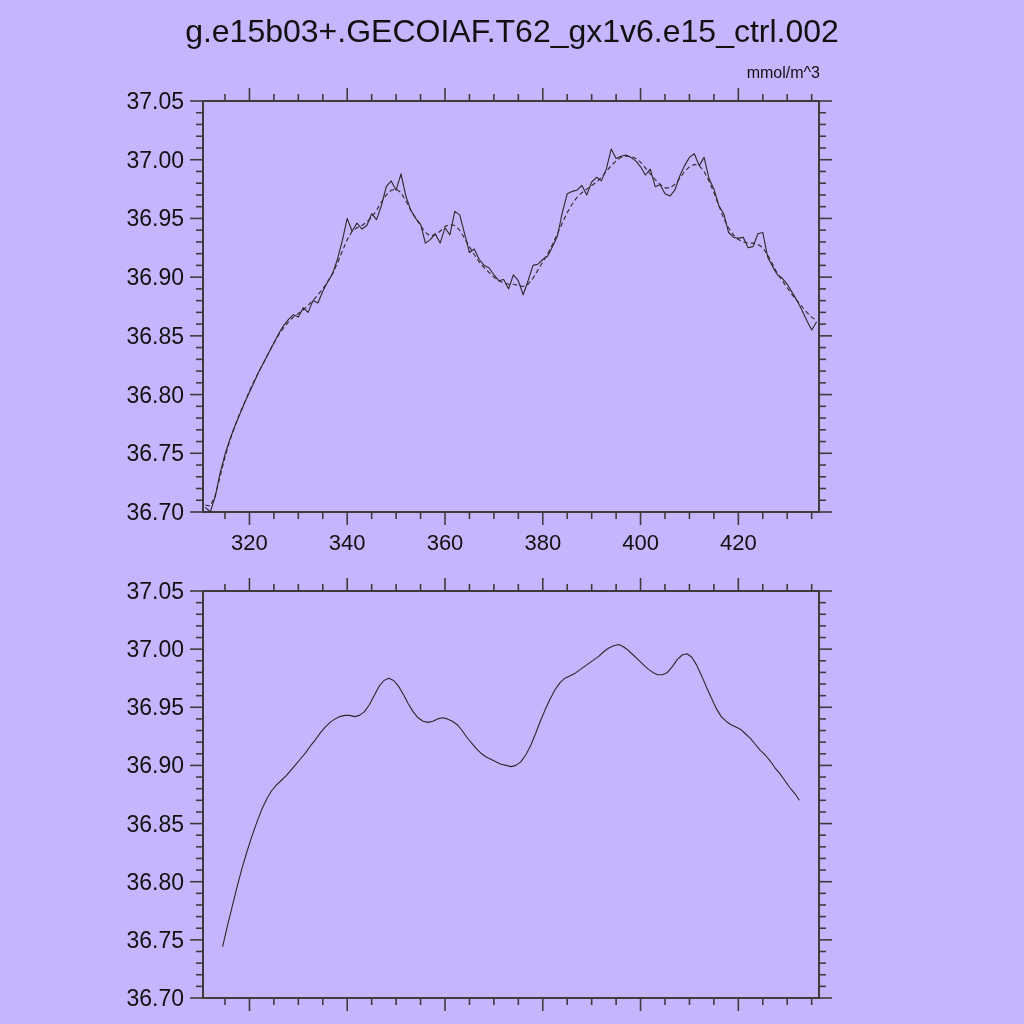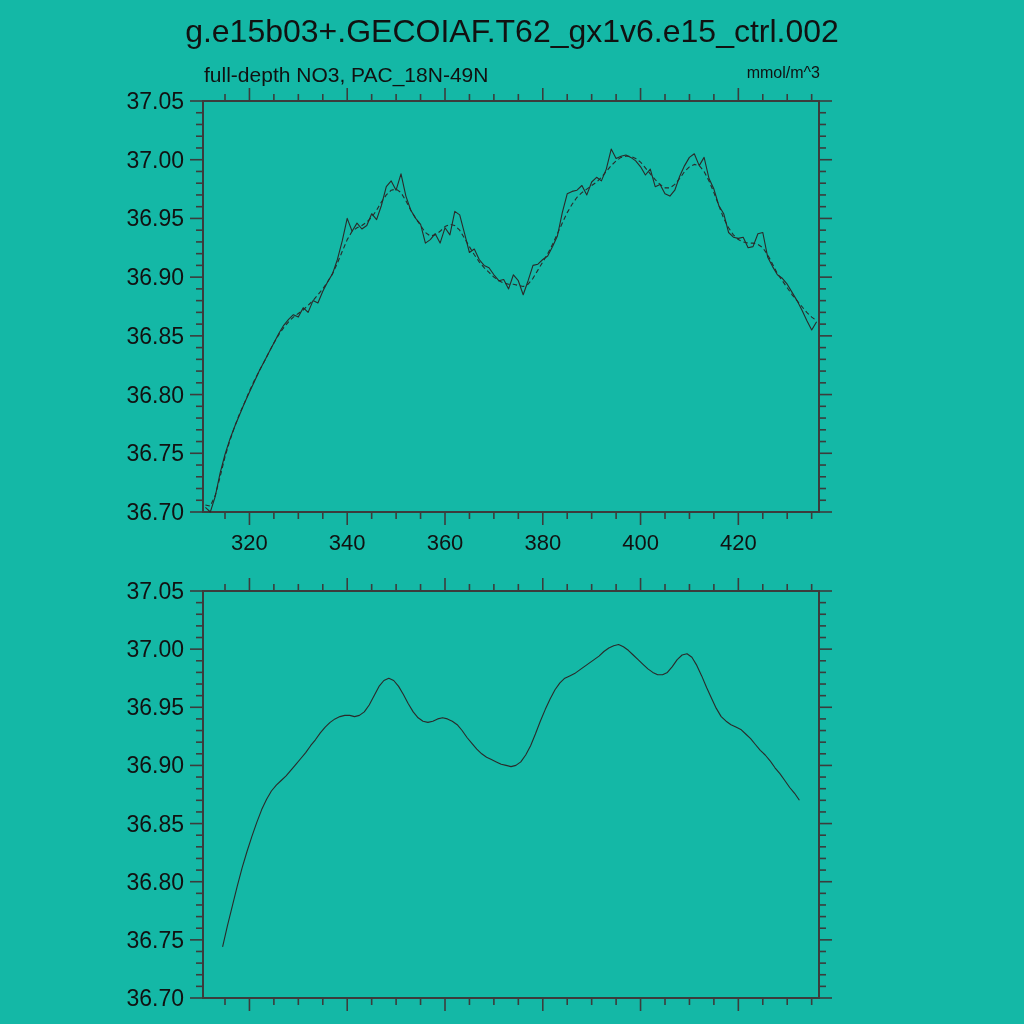--- a/index.html
+++ b/index.html
@@ -1,30 +1,29 @@
 <!DOCTYPE html>
 <html><head>
 <meta charset="utf-8">
 <style>
   html,body{margin:0;padding:0;background:#ffffff;}
-  #page{position:relative;width:1024px;height:1024px;background:#14b8a6;overflow:hidden;
+  #page{position:relative;width:1024px;height:1024px;background:#c4b5fd;overflow:hidden;
         font-family:"Liberation Sans",sans-serif;}
   .chart-title{position:absolute;top:13px;left:0;width:100%;text-align:center;
                font-size:32px;color:#111;white-space:nowrap;}
   .sub-left{position:absolute;top:63px;left:204px;font-size:21px;color:#111;white-space:nowrap;}
   .sub-right{position:absolute;top:64px;right:204px;font-size:16px;color:#111;white-space:nowrap;}
   svg{position:absolute;top:0;left:0;}
   svg text{font-family:"Liberation Sans",sans-serif;fill:#111;}
 </style>
 </head>
 <body>
 
 <div id="page">
   <div class="chart-title">g.e15b03+.GECOIAF.T62_gx1v6.e15_ctrl.002</div>
-  <div class="sub-left">full-depth NO3, PAC_18N-49N</div>
   <div class="sub-right">mmol/m^3</div>
   <svg id="plot" width="1024" height="1024" viewBox="0 0 1024 1024">
       <rect x="203" y="101" width="616" height="411" fill="none" stroke="#3c3c3c" stroke-width="2"></rect>
       <line x1="225" y1="512" x2="225" y2="519" stroke="#3c3c3c" stroke-width="1.6"></line>
       <line x1="225" y1="101" x2="225" y2="94" stroke="#3c3c3c" stroke-width="1.6"></line>
       <line x1="249.44444444444446" y1="512" x2="249.44444444444446" y2="525" stroke="#3c3c3c" stroke-width="1.6"></line>
       <line x1="249.44444444444446" y1="101" x2="249.44444444444446" y2="88" stroke="#3c3c3c" stroke-width="1.6"></line>
       <text x="249.44444444444446" y="550" text-anchor="middle" font-size="22">320</text>
       <line x1="273.8888888888889" y1="512" x2="273.8888888888889" y2="519" stroke="#3c3c3c" stroke-width="1.6"></line>
       <line x1="273.8888888888889" y1="101" x2="273.8888888888889" y2="94" stroke="#3c3c3c" stroke-width="1.6"></line>

